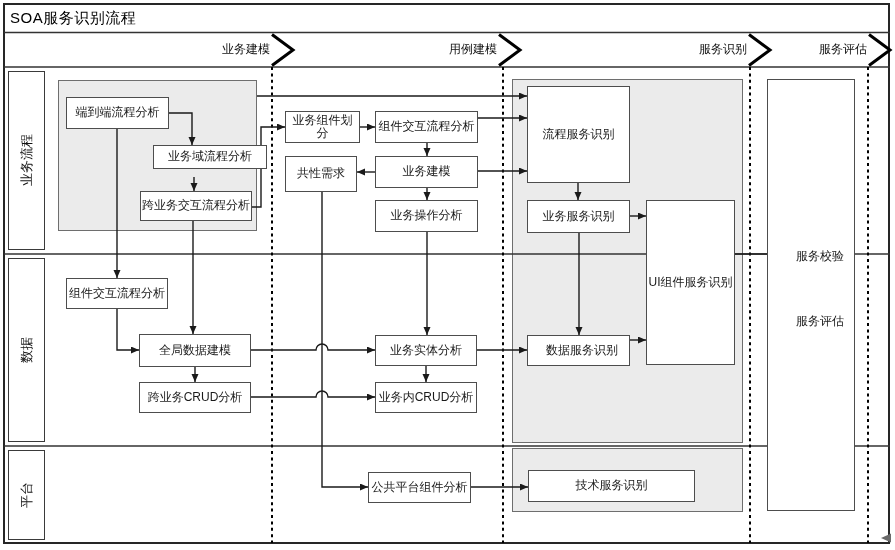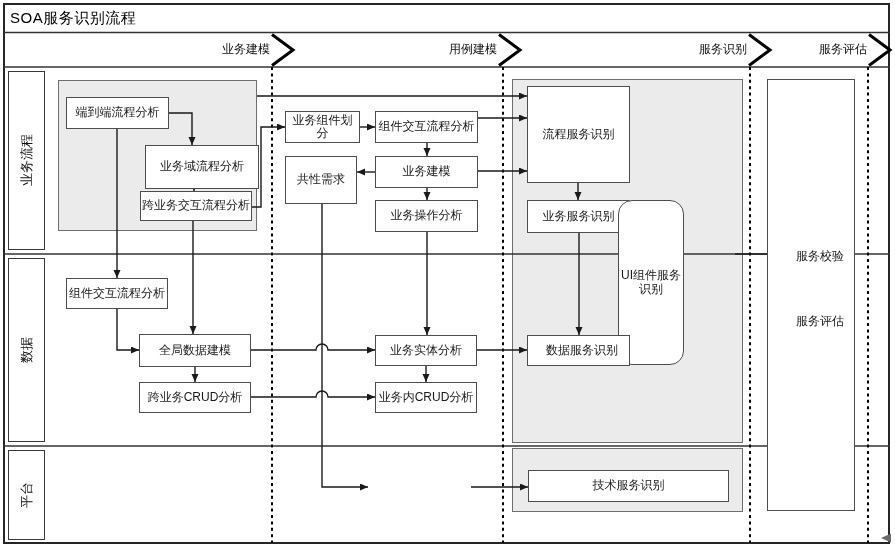--- a/index.html
+++ b/index.html
@@ -104,48 +104,48 @@
   <div class="abs lane-cell" style="top:71px;height:179px;"></div>
   <div class="abs lane-cell" style="top:258px;height:184px;"></div>
   <div class="abs lane-cell" style="top:450px;height:90px;"></div>
   <div class="abs lane-label" style="left:-43px;top:151px;">业务流程</div>
   <div class="abs lane-label" style="left:-43px;top:341px;">数据</div>
   <div class="abs lane-label" style="left:-43px;top:486px;">平台</div>
 
   <div class="abs node" style="left:66px;top:97px;width:103px;height:32px;">
     <span>端到端流程分析</span>
     </div>
-  <div class="abs node" style="left:145px;top:145px;width:114px;height:44px;">
+  <div class="abs node" style="left:153px;top:145px;width:114px;height:24px;">
     <span>业务域流程分析</span>
     </div>
   <div class="abs node" style="left:140px;top:191px;width:112px;height:30px;">
     <span>跨业务交互流程分析</span>
     </div>
   <div class="abs node" style="left:285px;top:111px;width:75px;height:32px;">
     <span>业务组件划分</span>
     </div>
   <div class="abs node" style="left:375px;top:111px;width:103px;height:32px;">
     <span>组件交互流程分析</span>
     </div>
-  <div class="abs node" style="left:285px;top:156px;width:72px;height:48px;">
+  <div class="abs node" style="left:285px;top:156px;width:72px;height:36px;">
     <span>共性需求</span>
     </div>
   <div class="abs node" style="left:375px;top:156px;width:103px;height:32px;">
     <span>业务建模</span>
     </div>
   <div class="abs node" style="left:375px;top:200px;width:103px;height:32px;text-align:center;">
     <span>业务操作分析</span>
     </div>
   <div class="abs node" style="left:527px;top:86px;width:103px;height:97px;">
     <span>流程服务识别</span>
     </div>
   <div class="abs node" style="left:527px;top:200px;width:103px;height:33px;">
     <span>业务服务识别</span>
     </div>
-  <div class="abs node" style="left:618px;top:200px;width:66px;height:165px;border-radius:14px;">
+  <div class="abs node" style="left:646px;top:200px;width:89px;height:165px;">
     <span>UI组件服务识别</span>
     </div>
 
   <div class="abs node" style="left:767px;top:79px;width:88px;height:432px;"></div>
   <div class="abs floating-label" style="left:767px;top:248px;width:88px;">服务校验</div>
   <div class="abs floating-label" style="left:767px;top:313px;width:88px;">服务评估</div>
 
   <div class="abs node" style="left:66px;top:278px;width:102px;height:31px;">
     <span>组件交互流程分析</span>
     </div>
@@ -158,17 +158,20 @@
   <div class="abs node" style="left:375px;top:335px;width:102px;height:31px;">
     <span>业务实体分析</span>
     </div>
   <div class="abs node" style="left:375px;top:382px;width:102px;height:31px;">
     <span>业务内CRUD分析</span>
     </div>
   <div class="abs node" style="left:527px;top:335px;width:103px;height:31px;padding-left:8px;">
     <span>数据服务识别</span>
     </div>
 
-  <div class="abs node" style="left:528px;top:470px;width:201px;height:32px;">
+  <div class="abs node" style="left:368px;top:472px;width:103px;height:31px;">
+    <span>公共平台组件分析</span>
+    </div>
+  <div class="abs node" style="left:528px;top:470px;width:167px;height:32px;">
     <span>技术服务识别</span>
     </div>
 
 </div>
 
 </body></html>

